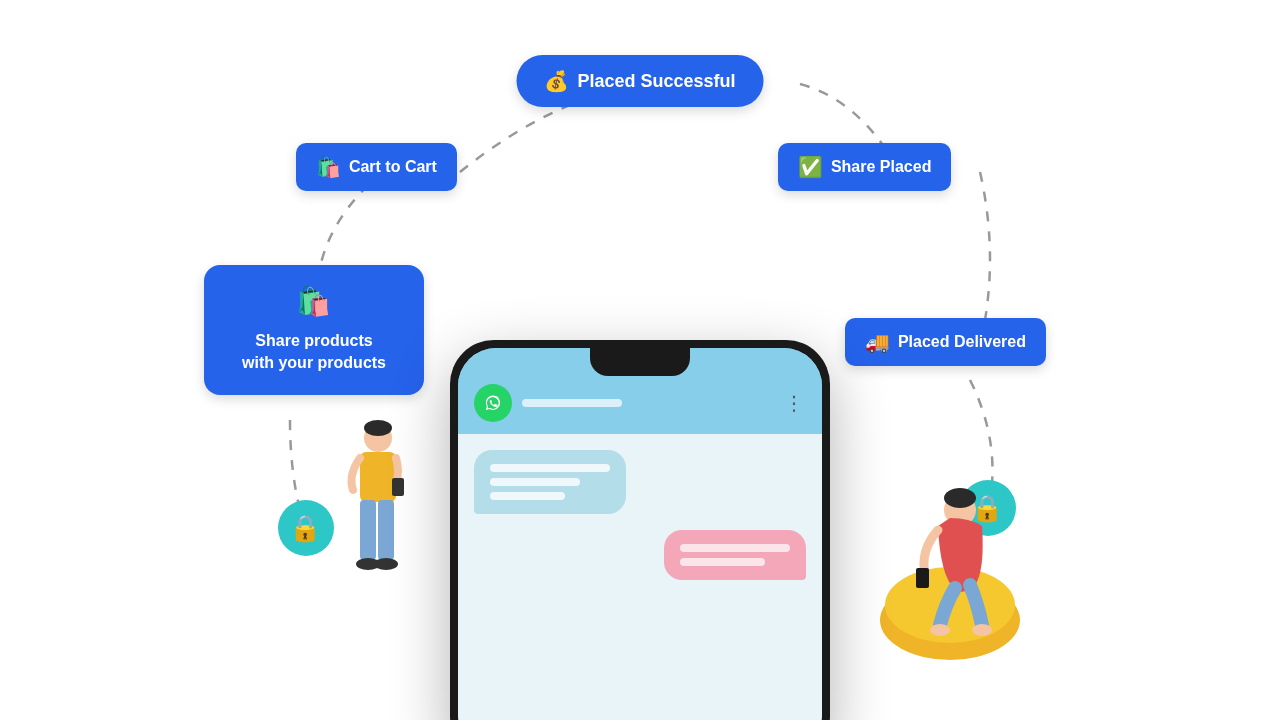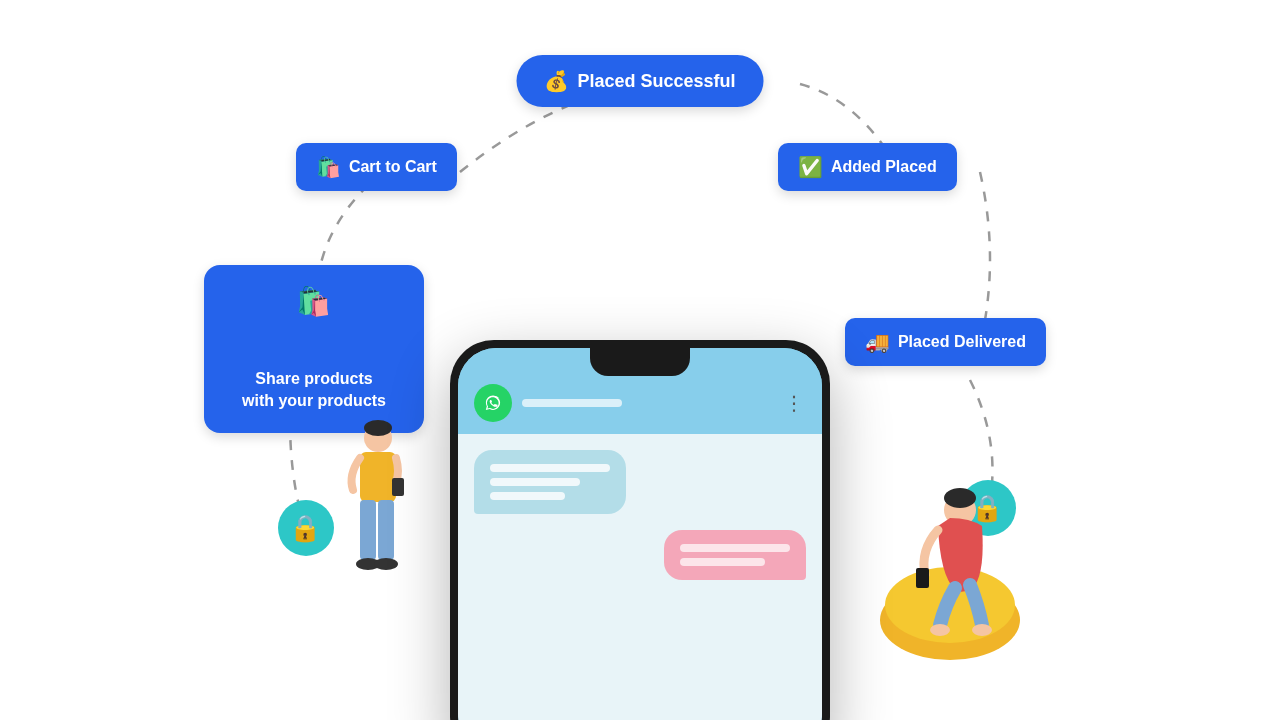--- a/index.html
+++ b/index.html
@@ -57,21 +57,20 @@
       gap: 12px;
     }
 
     .badge-large .badge-icon {
       font-size: 28px;
     }
 
     .badge-large .badge-text {
       font-size: 16px;
       line-height: 1.4;
-      margin-top: 38px;
     }
 
     
     .badge-payment {
       top: 55px;
       left: 50%;
       transform: translateX(-50%);
       font-size: 18px;
       padding: 14px 28px;
       border-radius: 40px;
@@ -253,21 +252,21 @@
     <span>Placed Successful</span>
   </div>
 
   <div class="badge" style="top:143px; left:296px; border-radius:10px;">
     <span class="badge-icon">🛍️</span>
     <span>Cart to Cart</span>
   </div>
 
   <div class="badge" style="top:143px; left:778px; border-radius:10px;">
     <span class="badge-icon">✅</span>
-    <span>Added Placed</span>
+    <span>Share Placed</span>
   </div>
 
   <div class="badge badge-large" style="top:265px; left:204px; width:220px;">
     <span class="badge-icon">🛍️</span>
     <span class="badge-text">
       <span>Share products</span><br>
       <span>with your products</span>
     </span>
   </div>
 

